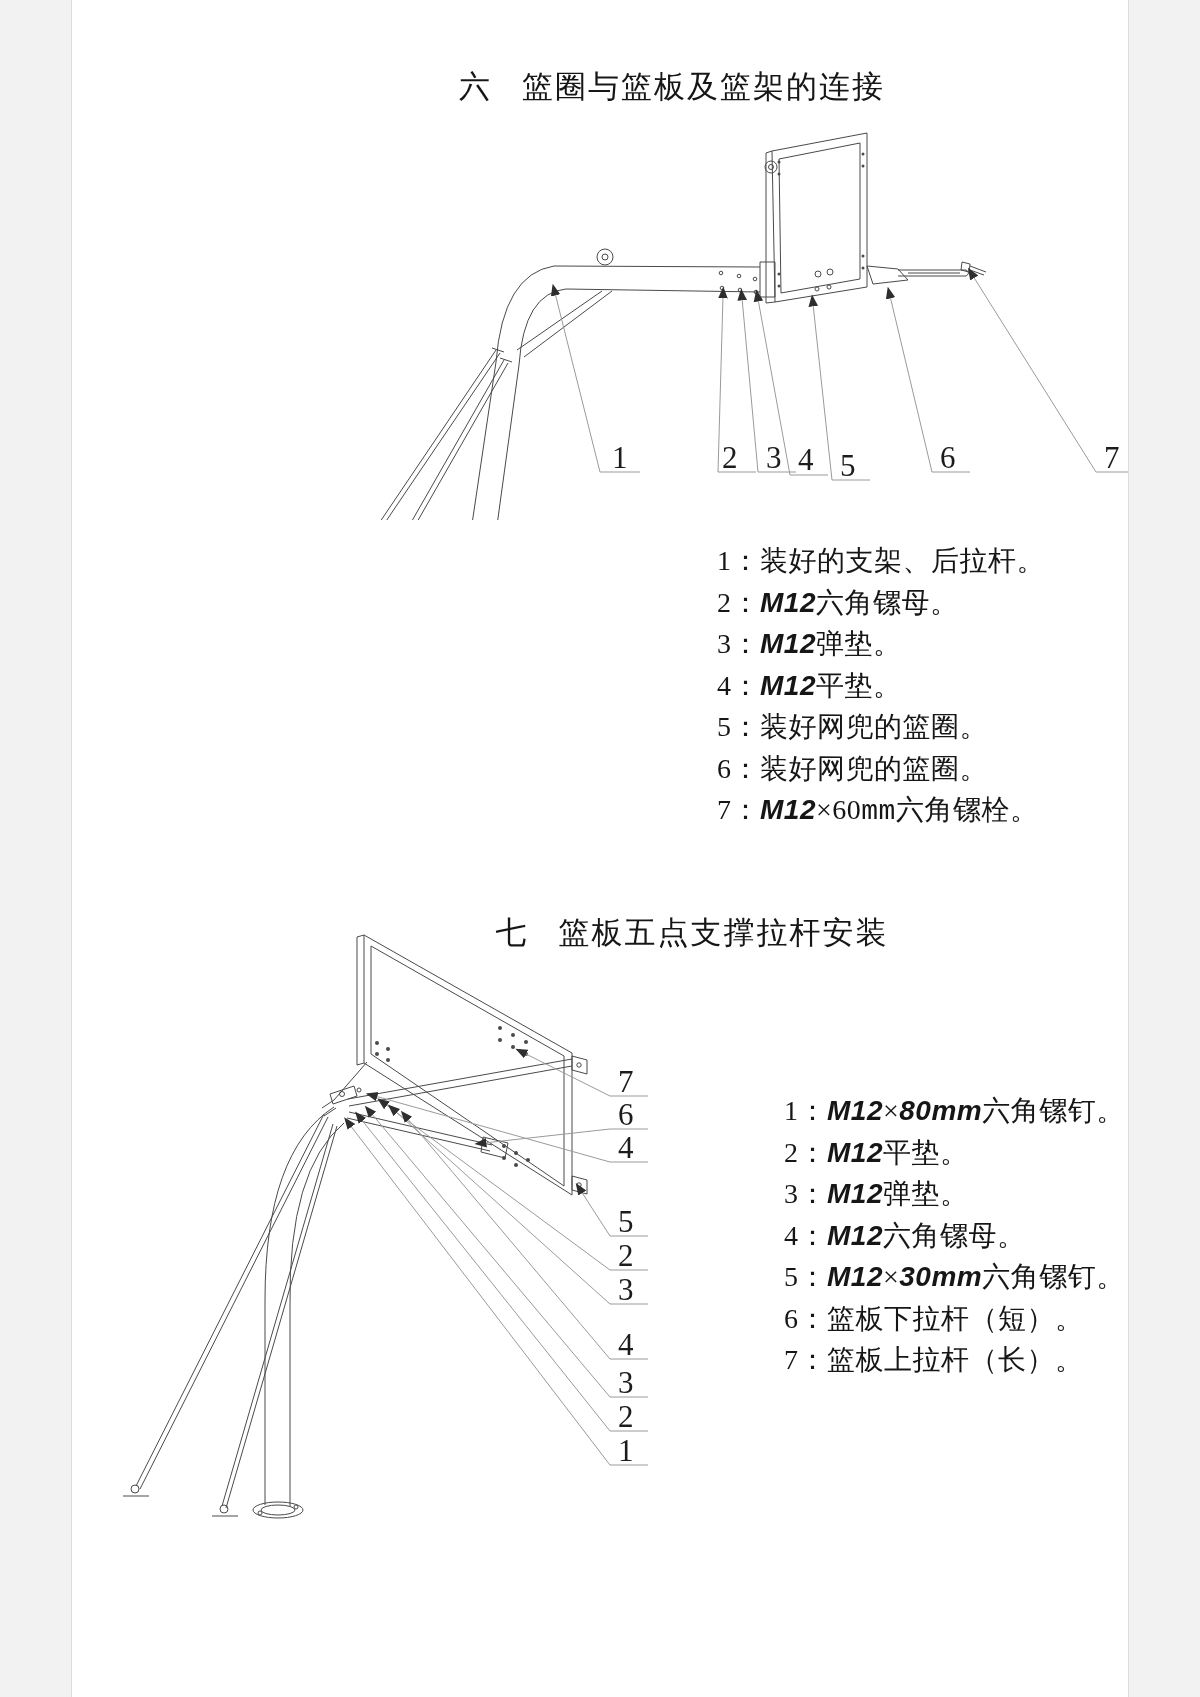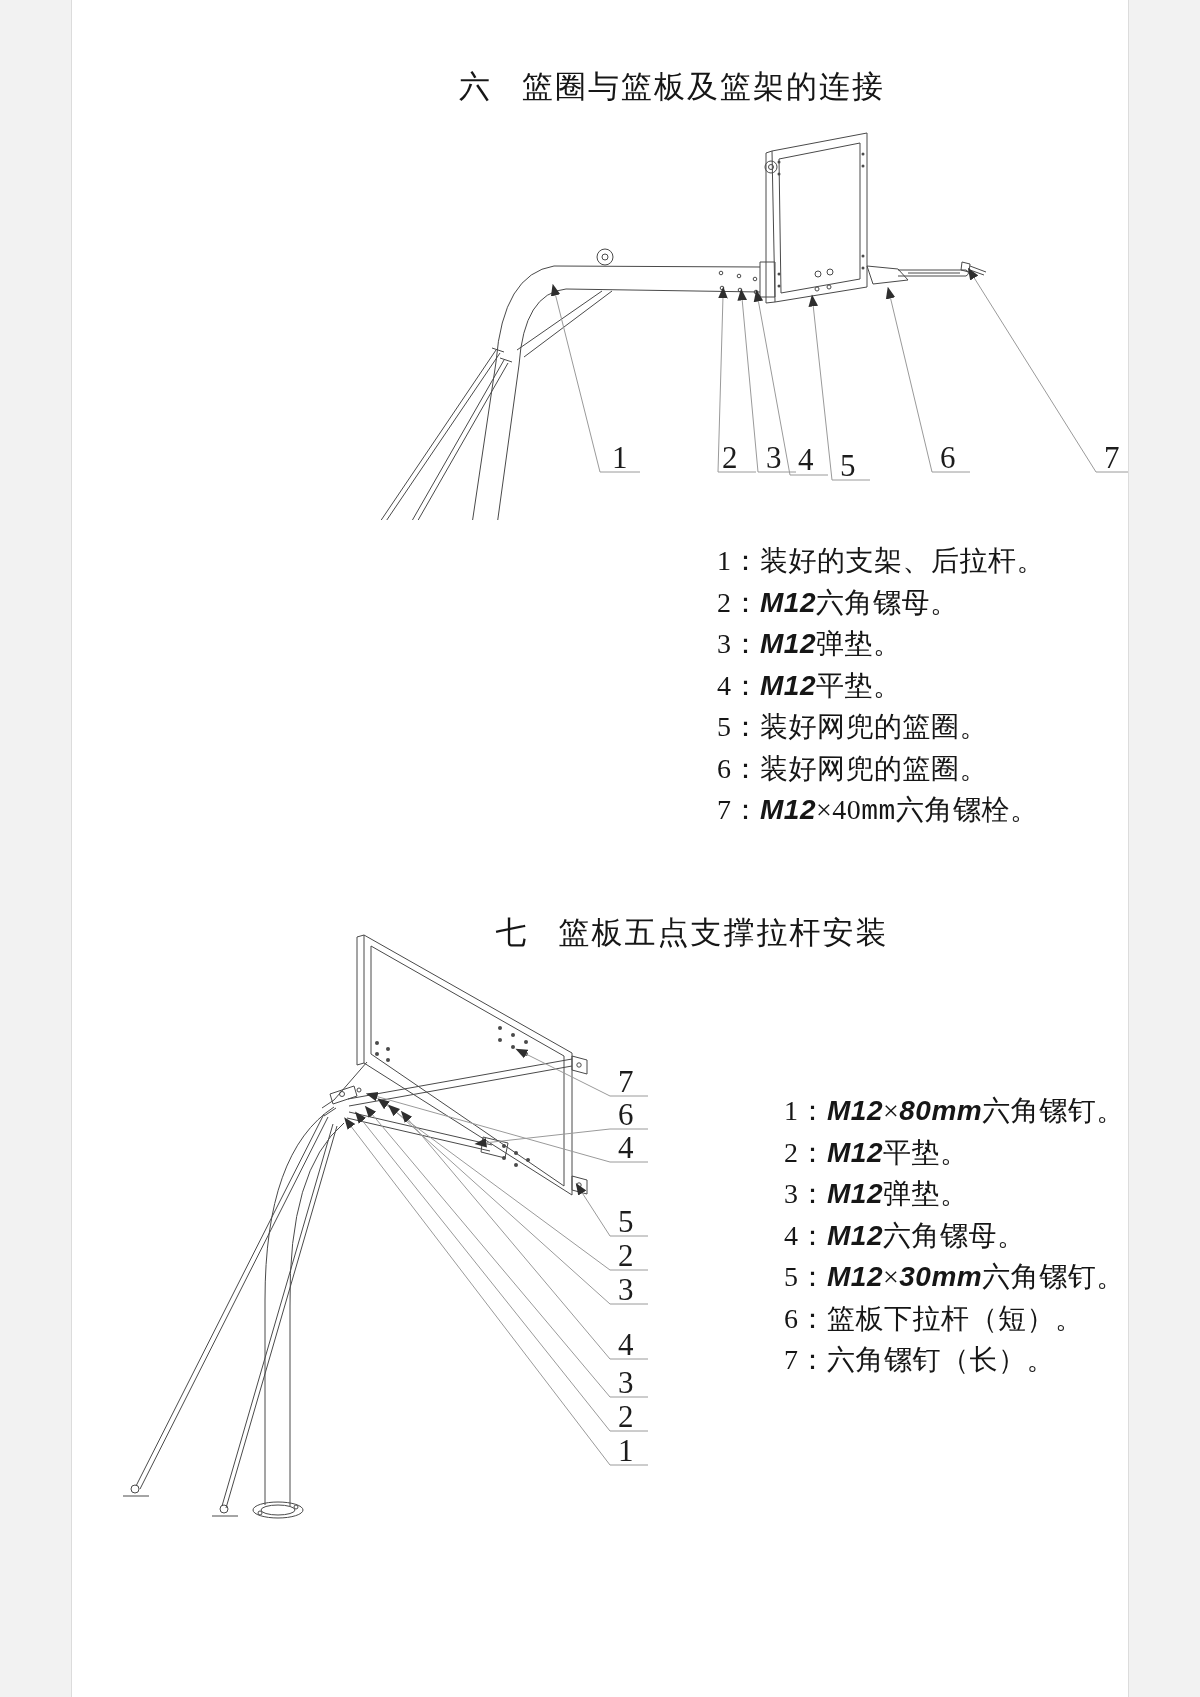--- a/index.html
+++ b/index.html
@@ -147,21 +147,21 @@
     </g>
   </svg>
 
   <div class="legend" style="left:645px;top:540px;">
       <div class="legend-item"><span class="run-s">1：</span><span class="run-s">装好的支架、后拉杆。</span></div>
       <div class="legend-item"><span class="run-s">2：</span><span class="run-b">M12</span><span class="run-s">六角镙母。</span></div>
       <div class="legend-item"><span class="run-s">3：</span><span class="run-b">M12</span><span class="run-s">弹垫。</span></div>
       <div class="legend-item"><span class="run-s">4：</span><span class="run-b">M12</span><span class="run-s">平垫。</span></div>
       <div class="legend-item"><span class="run-s">5：</span><span class="run-s">装好网兜的篮圈。</span></div>
       <div class="legend-item"><span class="run-s">6：</span><span class="run-s">装好网兜的篮圈。</span></div>
-      <div class="legend-item"><span class="run-s">7：</span><span class="run-b">M12</span><span class="run-s">×40</span><span class="run-m">mm</span><span class="run-s">六角镙栓。</span></div>
+      <div class="legend-item"><span class="run-s">7：</span><span class="run-b">M12</span><span class="run-s">×60</span><span class="run-m">mm</span><span class="run-s">六角镙栓。</span></div>
     </div>
 
   <div class="sec-title" style="top:912px;padding-left:20px;">
     <span class="t-num">七</span><span>篮板五点支撑拉杆安装</span>
   </div>
 
   <svg class="diagram" style="top:920px;" width="640" height="620" viewBox="0 920 640 620">
     <defs>
       <marker id="arr2" viewBox="0 0 10 10" refX="2" refY="5" markerWidth="12" markerHeight="12" orient="auto-start-reverse">
         <path d="M0,1 L10,5 L0,9 Z" fill="#2e2e2e"></path>
@@ -266,16 +266,16 @@
     </g>
   </svg>
 
   <div class="legend" style="left:712px;top:1082px;margin-top:8px;">
       <div class="legend-item"><span class="run-s">1：</span><span class="run-b">M12</span><span class="run-s">×</span><span class="run-b">80mm</span><span class="run-s">六角镙钉。</span></div>
       <div class="legend-item"><span class="run-s">2：</span><span class="run-b">M12</span><span class="run-s">平垫。</span></div>
       <div class="legend-item"><span class="run-s">3：</span><span class="run-b">M12</span><span class="run-s">弹垫。</span></div>
       <div class="legend-item"><span class="run-s">4：</span><span class="run-b">M12</span><span class="run-s">六角镙母。</span></div>
       <div class="legend-item"><span class="run-s">5：</span><span class="run-b">M12</span><span class="run-s">×</span><span class="run-b">30mm</span><span class="run-s">六角镙钉。</span></div>
       <div class="legend-item"><span class="run-s">6：</span><span class="run-s">篮板下拉杆（短）。</span></div>
-      <div class="legend-item"><span class="run-s">7：</span><span class="run-s">六角镙钉（长）。</span></div>
+      <div class="legend-item"><span class="run-s">7：</span><span class="run-s">篮板上拉杆（长）。</span></div>
     </div>
 
 </div>
 
 </body></html>

